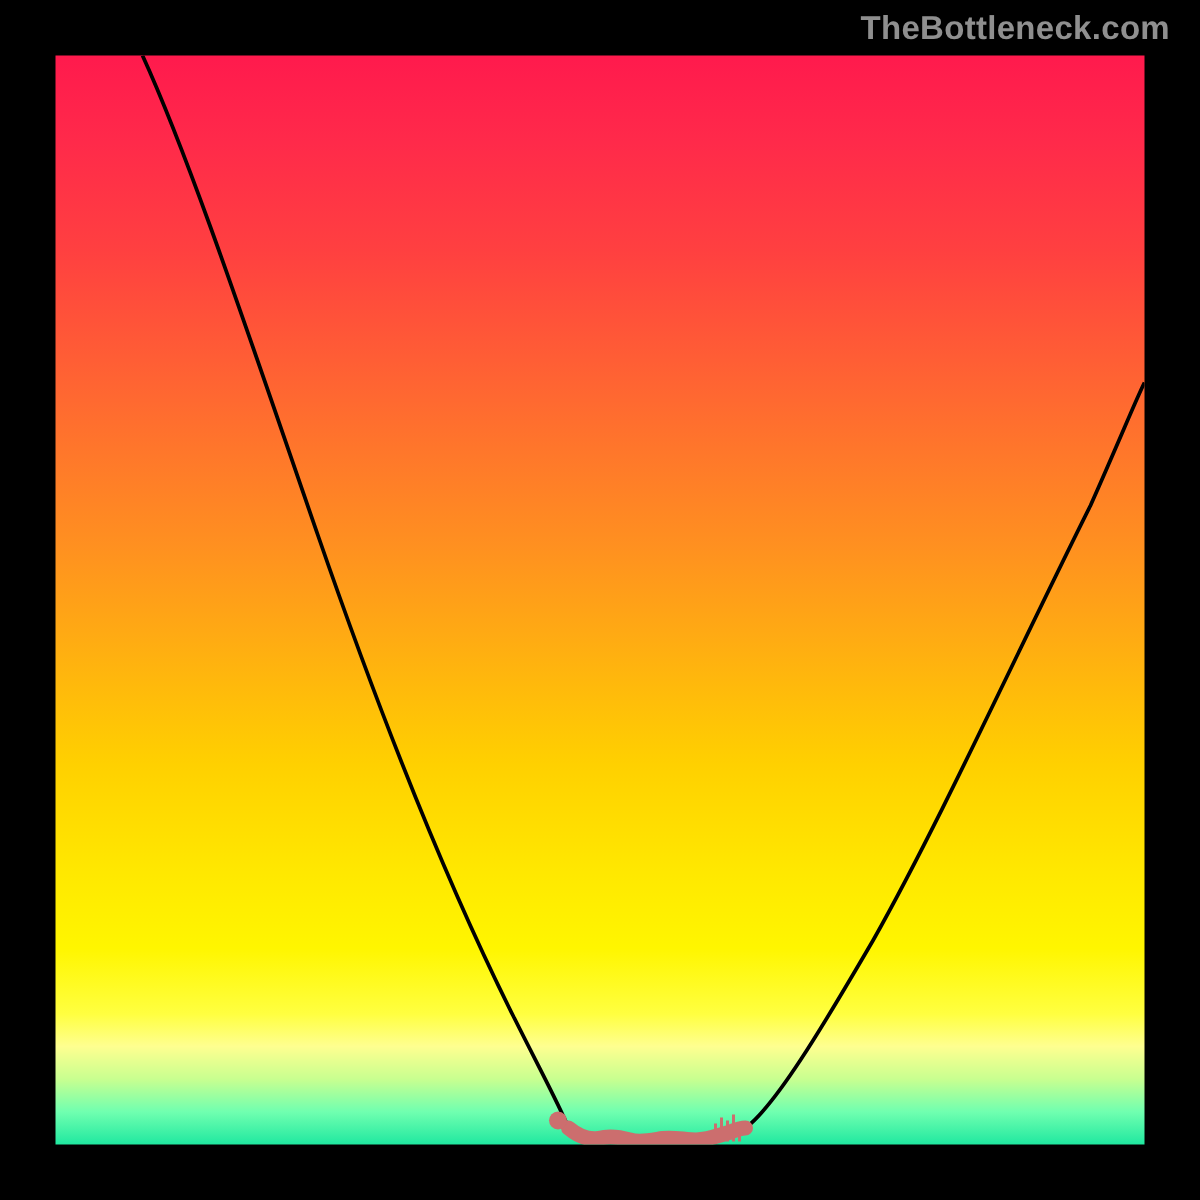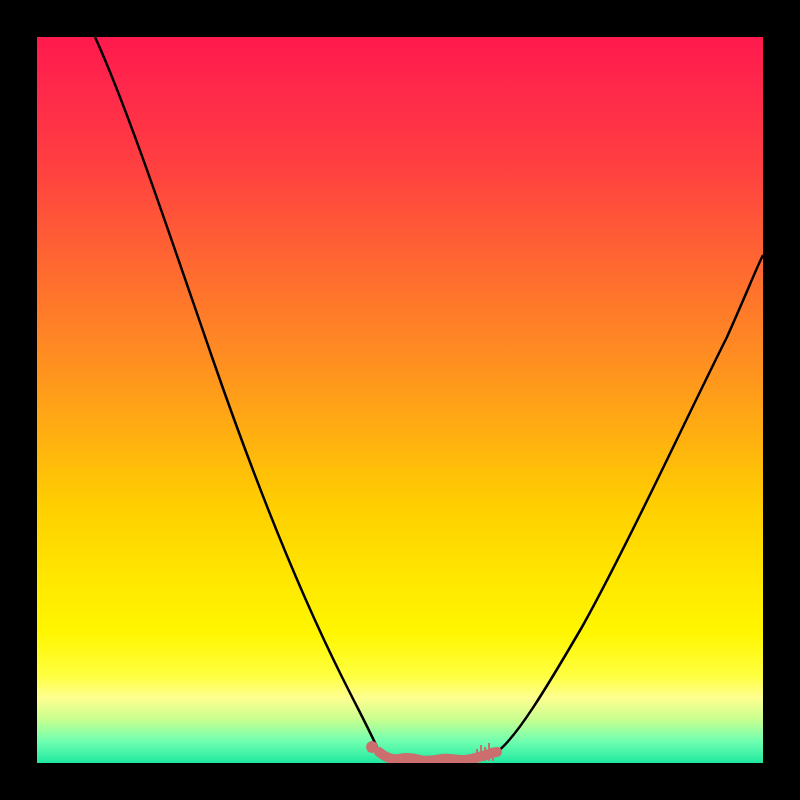--- a/index.html
+++ b/index.html
@@ -56,20 +56,21 @@
     top: 0;
     left: 0;
     width: 726px;
     height: 726px;
   }
 </style>
 </head>
 <body>
 
 <div class="frame">
+  <div class="watermark">TheBottleneck.com</div>
 
   <div class="plot-area">
     <svg class="curve" viewBox="0 0 726 726">
 
       <path d="M 58 0
            C 90 70, 130 190, 175 320
            C 220 450, 265 560, 305 640
            C 325 680, 336 700, 342 715" fill="none" stroke="#000" stroke-width="2.5"></path>
 
       <path d="M 460 715

